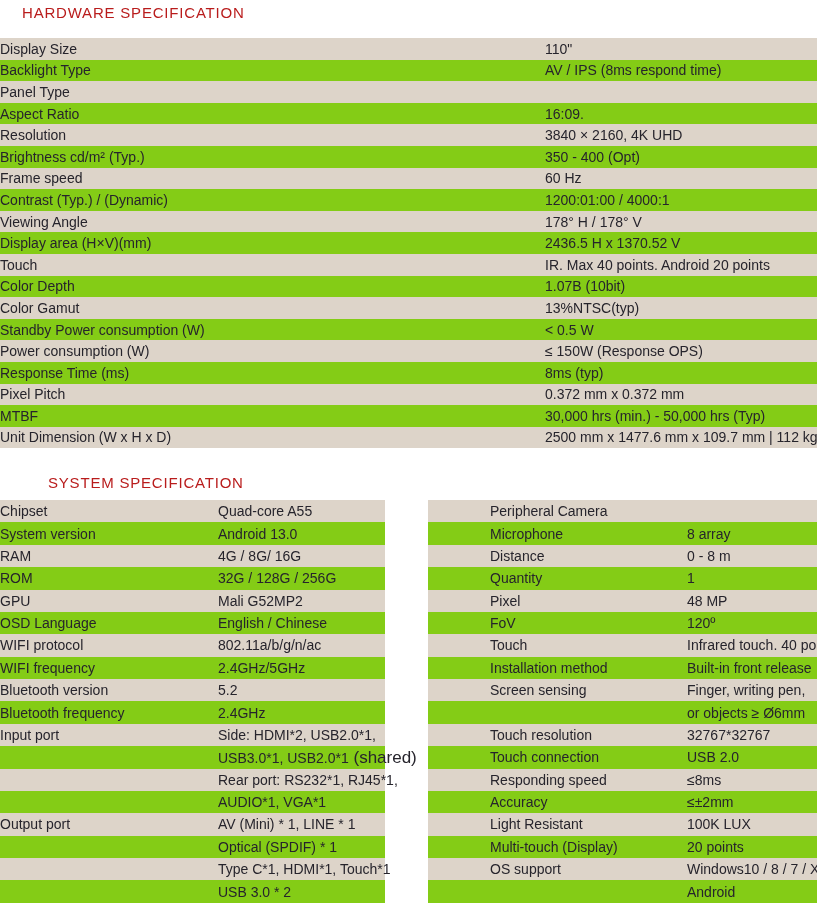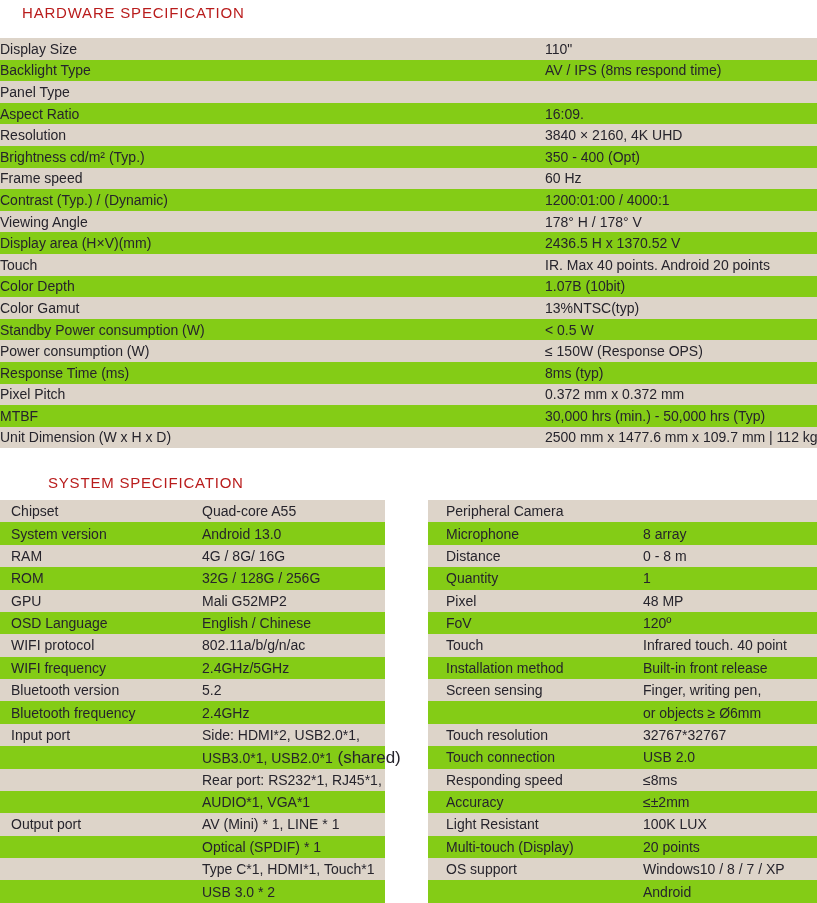--- a/index.html
+++ b/index.html
@@ -44,22 +44,22 @@
     white-space: nowrap;
     overflow: visible;
     font-size: 14px;
     line-height: 1;
     box-sizing: border-box;
   }
   .label { flex: 0 0 auto; }
   .value { flex: 1 1 auto; }
 
   #hardware-table .label { width: 545px; padding-left: 0; }
-  #system-left-table .label { width: 202px; padding-left: 11px; }
-  #system-right-table .label { width: 215px; padding-left: 18px; }
+  #system-left-table .label { width: 218px; }
+  #system-right-table .label { width: 215px; padding-left: 18px; margin-left: 44px; }
 
   .note { font-size: 17px; }
 </style>
 </head>
 <body>
 
 <div class="page">
 
   <div id="hardware-title" class="section-title">HARDWARE SPECIFICATION</div>
 

